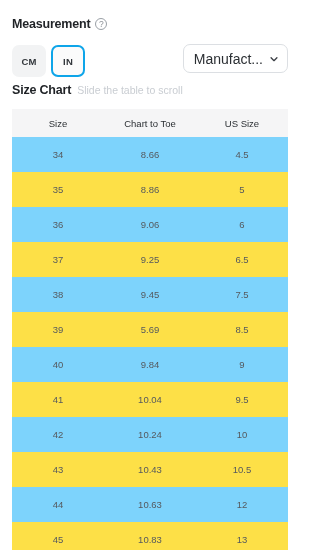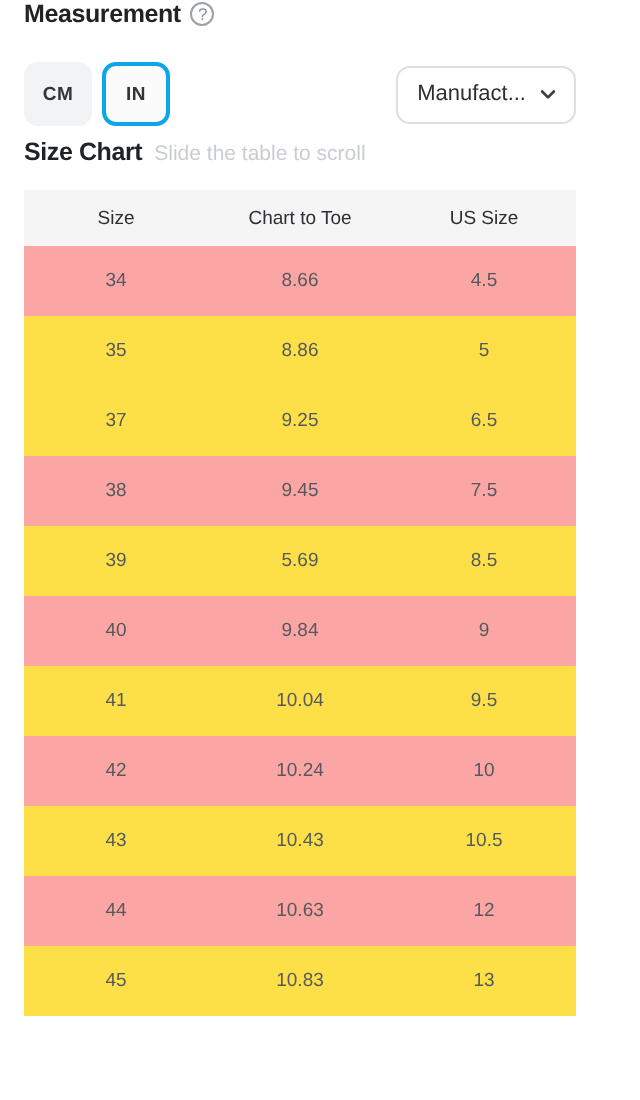--- a/index.html
+++ b/index.html
@@ -19,23 +19,23 @@
     width: 300px;
     height: 550px;
     position: relative;
     box-sizing: border-box;
     padding: 0 12px;
   }
 
   
   .measure-head {
     display: flex;
-    align-items: flex-start;
+    align-items: center;
     gap: 5px;
-    padding-top: 1px;
+    padding-top: 15px;
     height: 18px;
   }
   .measure-title {
     font-size: 12.5px;
     font-weight: bold;
     letter-spacing: -0.2px;
     color: #1f2226;
     line-height: 1;
   }
   .help-icon {
@@ -51,21 +51,20 @@
     line-height: 1;
     box-sizing: border-box;
     cursor: pointer;
   }
 
   
   .controls-row {
     margin-top: 11px;
     height: 34px;
     display: flex;
-    align-items: center;
     justify-content: space-between;
   }
   .unit-group {
     display: flex;
     align-items: center;
     gap: 5px;
   }
   .unit-btn {
     width: 34px;
     height: 32px;
@@ -96,21 +95,21 @@
     background: #ffffff;
     display: flex;
     align-items: center;
     justify-content: space-between;
     padding: 0 8px 0 10px;
     box-sizing: border-box;
     cursor: pointer;
     gap: 6px;
   }
   .dropdown-label {
-    font-size: 11px;
+    font-size: 14px;
     color: #2b2f33;
     white-space: nowrap;
     line-height: 1;
   }
   .chevron {
     width: 10px;
     height: 10px;
     flex: 0 0 auto;
     display: block;
   }
@@ -163,21 +162,21 @@
     text-align: center;
     letter-spacing: 0px;
     padding: 0;
   }
   table.size-table td {
     font-size: 9.5px;
     color: #55595e;
     height: 35px;
     text-align: center;
     padding: 0;
-    background: #fca5a5;
+    background: #7dd3fc;
   }
   table.size-table tbody tr.alt td {
     background: #fde047;
   }
 </style>
 </head>
 <body>
 
 <div class="page">
 
@@ -218,20 +217,25 @@
           <tr>
             <td>34</td>
             <td>8.66</td>
             <td>4.5</td>
           </tr>
           <tr class="alt">
             <td>35</td>
             <td>8.86</td>
             <td>5</td>
           </tr>
+          <tr>
+            <td>36</td>
+            <td>9.06</td>
+            <td>6</td>
+          </tr>
           <tr class="alt">
             <td>37</td>
             <td>9.25</td>
             <td>6.5</td>
           </tr>
           <tr>
             <td>38</td>
             <td>9.45</td>
             <td>7.5</td>
           </tr>

